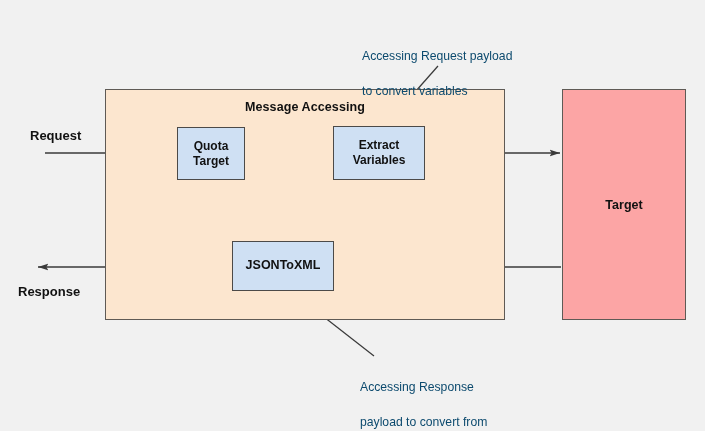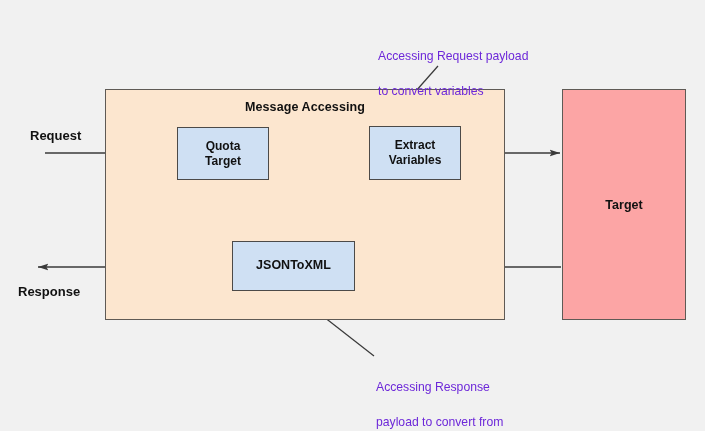--- a/index.html
+++ b/index.html
@@ -59,34 +59,33 @@
     background: #cfe0f3;
     border: 1.4px solid #4c4a48;
     font-size: 12px;
     font-weight: bold;
     line-height: 1.25;
     color: #111111;
   }
   #quota-box {
     left: 177px;
     top: 127px;
-    width: 92px;
+    width: 68px;
     height: 53px;
   }
   #extract-box {
     left: 333px;
     top: 126px;
     width: 92px;
     height: 54px;
-    margin-left: 36px;
   }
   #json-box {
     left: 232px;
     top: 241px;
-    width: 123px;
+    width: 102px;
     height: 50px;
     font-size: 12.5px;
   }
   #target-box {
     left: 562px;
     top: 89px;
     width: 124px;
     height: 231px;
     background: #fca5a5;
     border: 1.4px solid #5f5a55;
@@ -107,23 +106,22 @@
   }
   #response-label {
     left: 18px;
     top: 236px;
     margin-top: 48px;
   }
   .annotation {
     position: absolute;
     font-size: 12.2px;
     line-height: 1.42;
-    color: #6d28d9;
+    color: #0c4a6e;
     white-space: pre-line;
-    margin-left: 16px;
   }
   #annotation-top {
     left: 362px;
     top: 31px;
     width: 215px;
   }
   #annotation-bottom {
     left: 360px;
     top: 362px;
     width: 200px;

